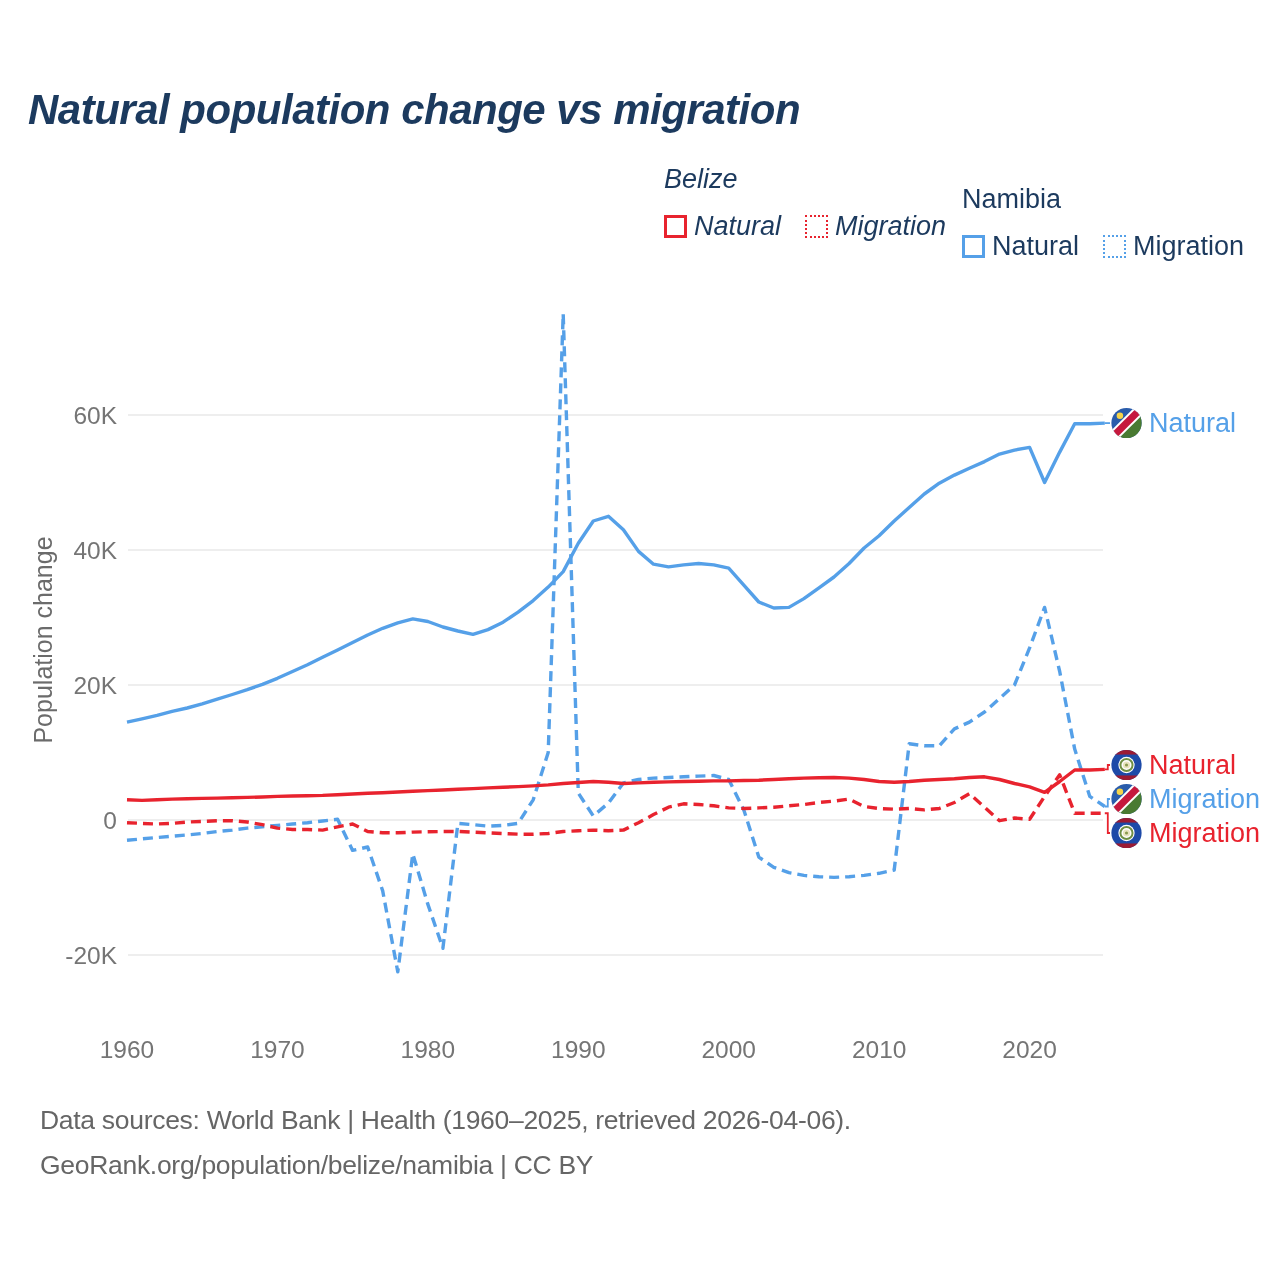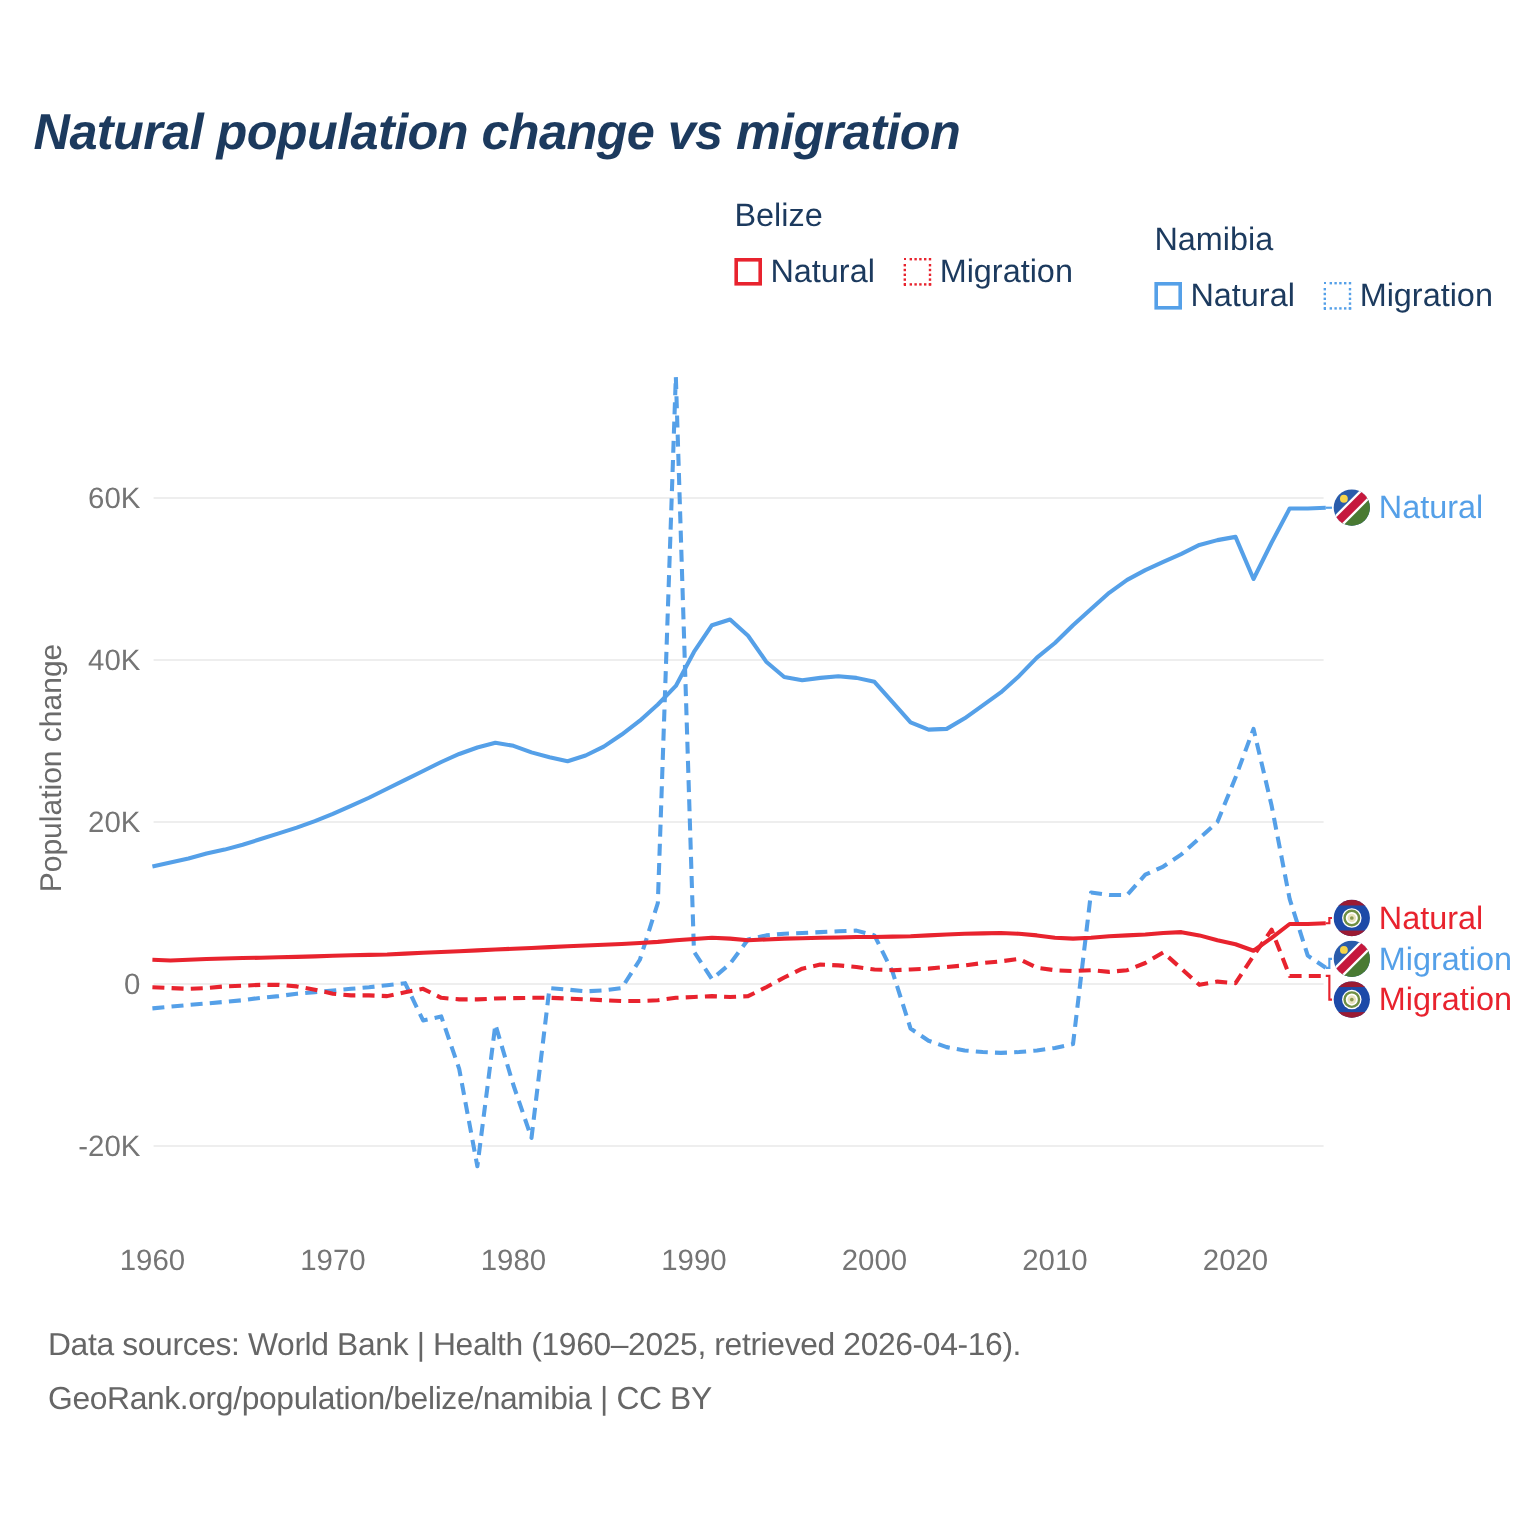--- a/index.html
+++ b/index.html
@@ -6,21 +6,21 @@
   .page{
     position:relative;width:1280px;height:1280px;background:#ffffff;overflow:hidden;
     font-family:"Liberation Sans",sans-serif;
   }
   .page-title{
     position:absolute;left:28px;top:86px;margin:0;
     font-size:42px;font-weight:700;letter-spacing:-0.5px;color:#1c3a5e;font-style:italic;
   }
   .legend{position:absolute;top:0;left:0;width:100%;}
   .legend-group{position:absolute;top:164px;}
-  .legend-group.belize{left:612px;}
+  .legend-group.belize{left:664px;font-style:italic;}
   .legend-group.namibia{left:962px;margin-top:20px;}
   .legend-header{font-size:27px;color:#1c3a5e;margin-bottom:16px;}
   .legend-row{display:flex;gap:24px;align-items:center;}
   .legend-item{display:flex;align-items:center;gap:7px;cursor:pointer;}
   .swatch{width:23px;height:23px;box-sizing:border-box;background:#fff;}
   .swatch.solid.red{border:3px solid #e8232e;}
   .swatch.dotted.red{border:2px dotted #e8232e;}
   .swatch.solid.blue{border:3px solid #55a0e8;}
   .swatch.dotted.blue{border:2px dotted #55a0e8;}
   .legend-label{font-size:27px;color:#1c3a5e;}
@@ -131,17 +131,17 @@
         <path d="M1104.795,806.5 H1107.795 V799 H1110" fill="none" stroke="#55a0e8" stroke-width="1.8"></path>
         <use href="#flag-namibia" transform="translate(1111,783.5) scale(0.775)"></use>
         <text x="1149" y="808" fill="#55a0e8" font-size="27">Migration</text>
         <path d="M1104.795,813.25 H1107.795 V833 H1110" fill="none" stroke="#e8232e" stroke-width="1.8"></path>
         <use href="#flag-belize" transform="translate(1111,817.5) scale(0.775)"></use>
         <text x="1149" y="842" fill="#e8232e" font-size="27">Migration</text>
       </g>
   </svg>
 
   <div class="footer">
-    <div>Data sources: World Bank | Health (1960–2025, retrieved 2026-04-16).</div>
+    <div>Data sources: World Bank | Health (1960–2025, retrieved 2026-04-06).</div>
     <div>GeoRank.org/population/belize/namibia | CC BY</div>
   </div>
 
 </div>
 
 </body></html>

